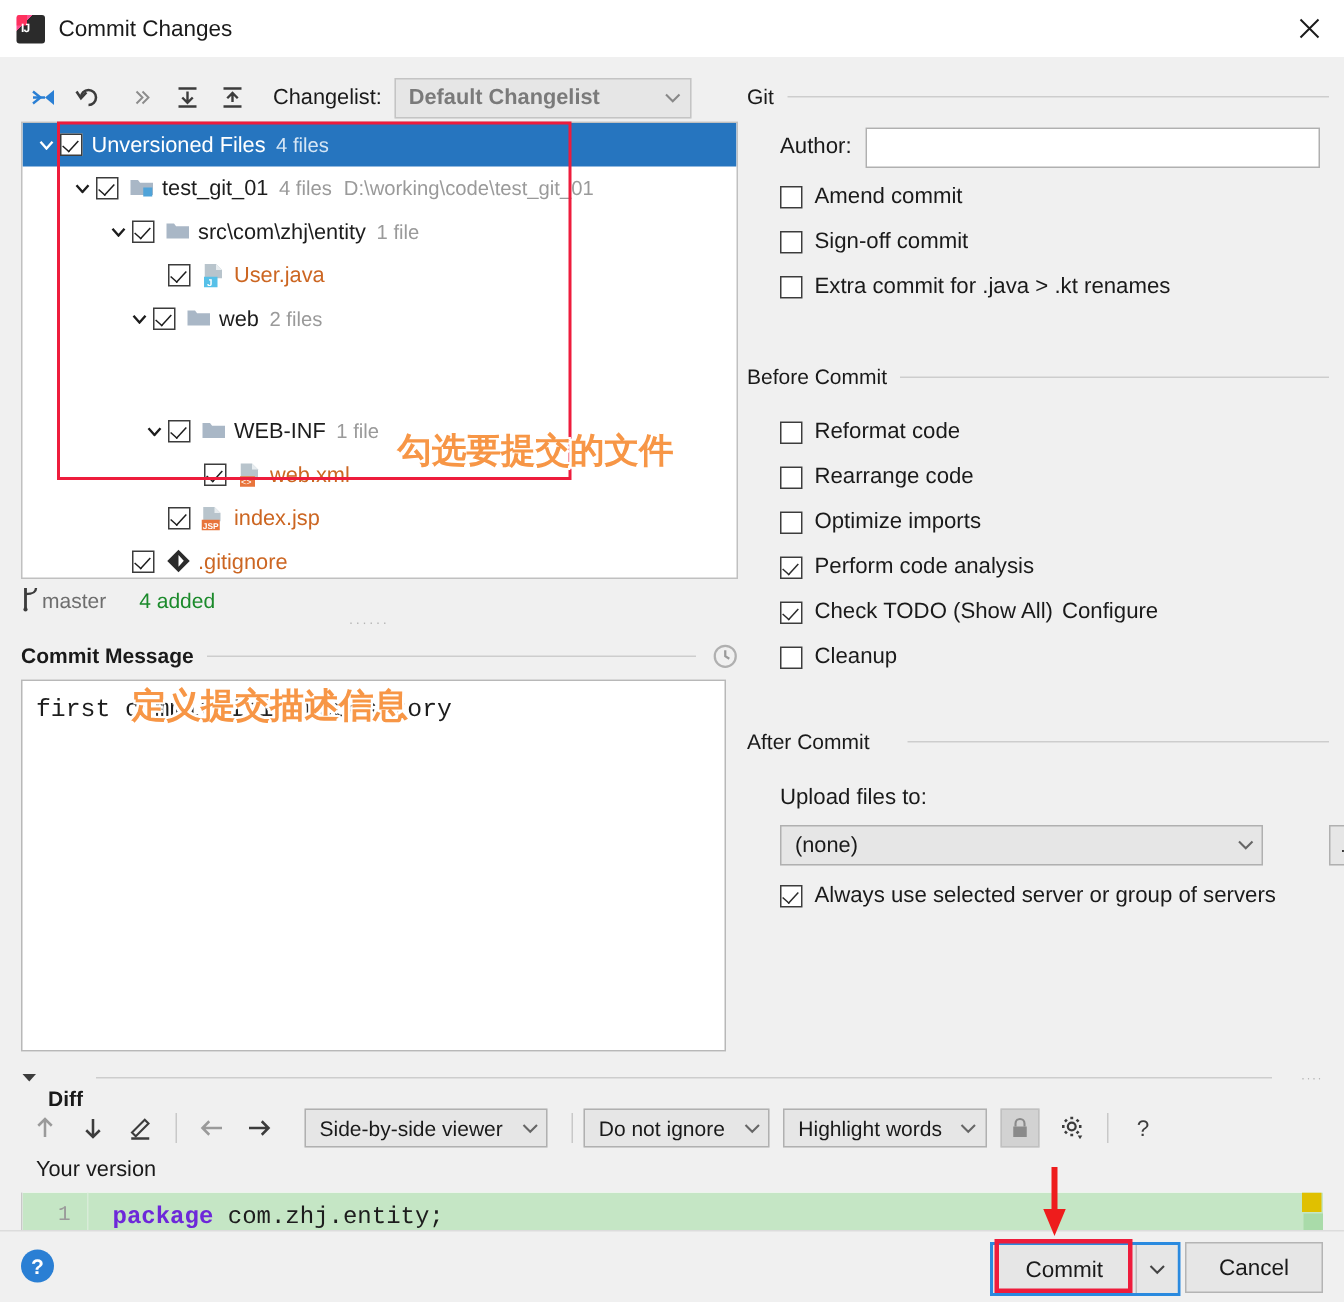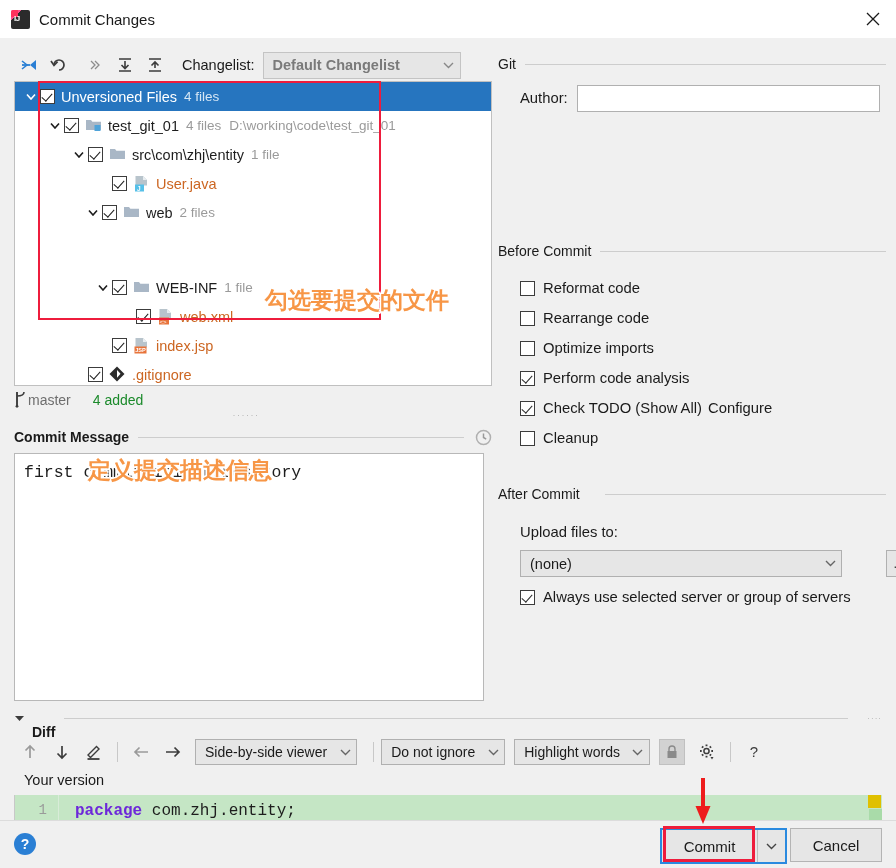--- a/index.html
+++ b/index.html
@@ -92,20 +92,21 @@
   }
 
   
   .tree-panel {
     position: absolute; left: 14px; top: 43px;
     width: 478px; height: 305px;
     background: #ffffff;
     border: 1px solid #c0c0c0;
     box-sizing: border-box;
     overflow: hidden;
+    text-align: right;
   }
   .tree-row {
     height: 29px; display: flex; align-items: center;
     white-space: nowrap; font-size: 14.5px; color: #1d1d1d;
     position: relative;
   }
   .tree-row.selected { background: #2675bf; color: #ffffff; }
   .arrow {
     width: 18px; height: 18px; display: inline-flex;
     align-items: center; justify-content: center; flex: 0 0 auto; cursor: pointer;
@@ -548,20 +549,34 @@
     <div class="right-col">
 
       <div class="grp-header" style="position:absolute;left:6px;top:18px;width:388px;">
         <span class="grp-title">Git</span>
         <span class="grp-line"></span>
       </div>
       <div class="author-row" style="position:absolute;left:28px;top:44px;width:360px;">
         <span class="author-lbl">Author:</span>
         <input class="author-input" type="text" value="" style="">
       </div>
+      <div id="git-checks" style="position:absolute;left:28px;top:78px;width:372px;">
+          <div class="row-cb">
+            <span class="cb2"></span>
+            <span class="txt">Amend commit</span>
+          </div>
+          <div class="row-cb">
+            <span class="cb2"></span>
+            <span class="txt">Sign-off commit</span>
+          </div>
+          <div class="row-cb">
+            <span class="cb2"></span>
+            <span class="txt">Extra commit for .java &gt; .kt renames</span>
+          </div>
+        </div>
 
       <div class="grp-header" style="position:absolute;left:6px;top:205px;width:388px;">
         <span class="grp-title">Before Commit</span>
         <span class="grp-line"></span>
       </div>
       <div id="before-checks" style="position:absolute;left:28px;top:235px;width:372px;">
           <div class="row-cb">
             <span class="cb2"></span>
             <span class="txt">Reformat code</span>
           </div>
@@ -642,21 +657,21 @@
       <div class="dt-icon">
         <svg width="20" height="16" viewBox="0 0 20 16">
             <path d="M17 8 H4 M8.5 3.5 L4 8 L8.5 12.5" stroke="#9a9a9a" stroke-width="1.7" fill="none"></path>
           </svg>
       </div>
       <div class="dt-icon">
         <svg width="20" height="16" viewBox="0 0 20 16">
             <path d="M3 8 H16 M11.5 3.5 L16 8 L11.5 12.5" stroke="#3c3c3c" stroke-width="1.7" fill="none"></path>
           </svg>
       </div>
-      <div class="dd" style="margin-left:6px;">
+      <div class="dd" style="margin-left:14px;">
         <span class="val">Side-by-side viewer</span>
         <span class="caret">
           <svg width="11" height="7" viewBox="0 0 11 7">
               <path d="M1 1 L5.5 5.5 L10 1" stroke="#666" stroke-width="1.4" fill="none"></path>
             </svg>
         </span>
       </div>
       <div class="vsep"></div>
       <div class="dd">
         <span class="val">Do not ignore</span>

